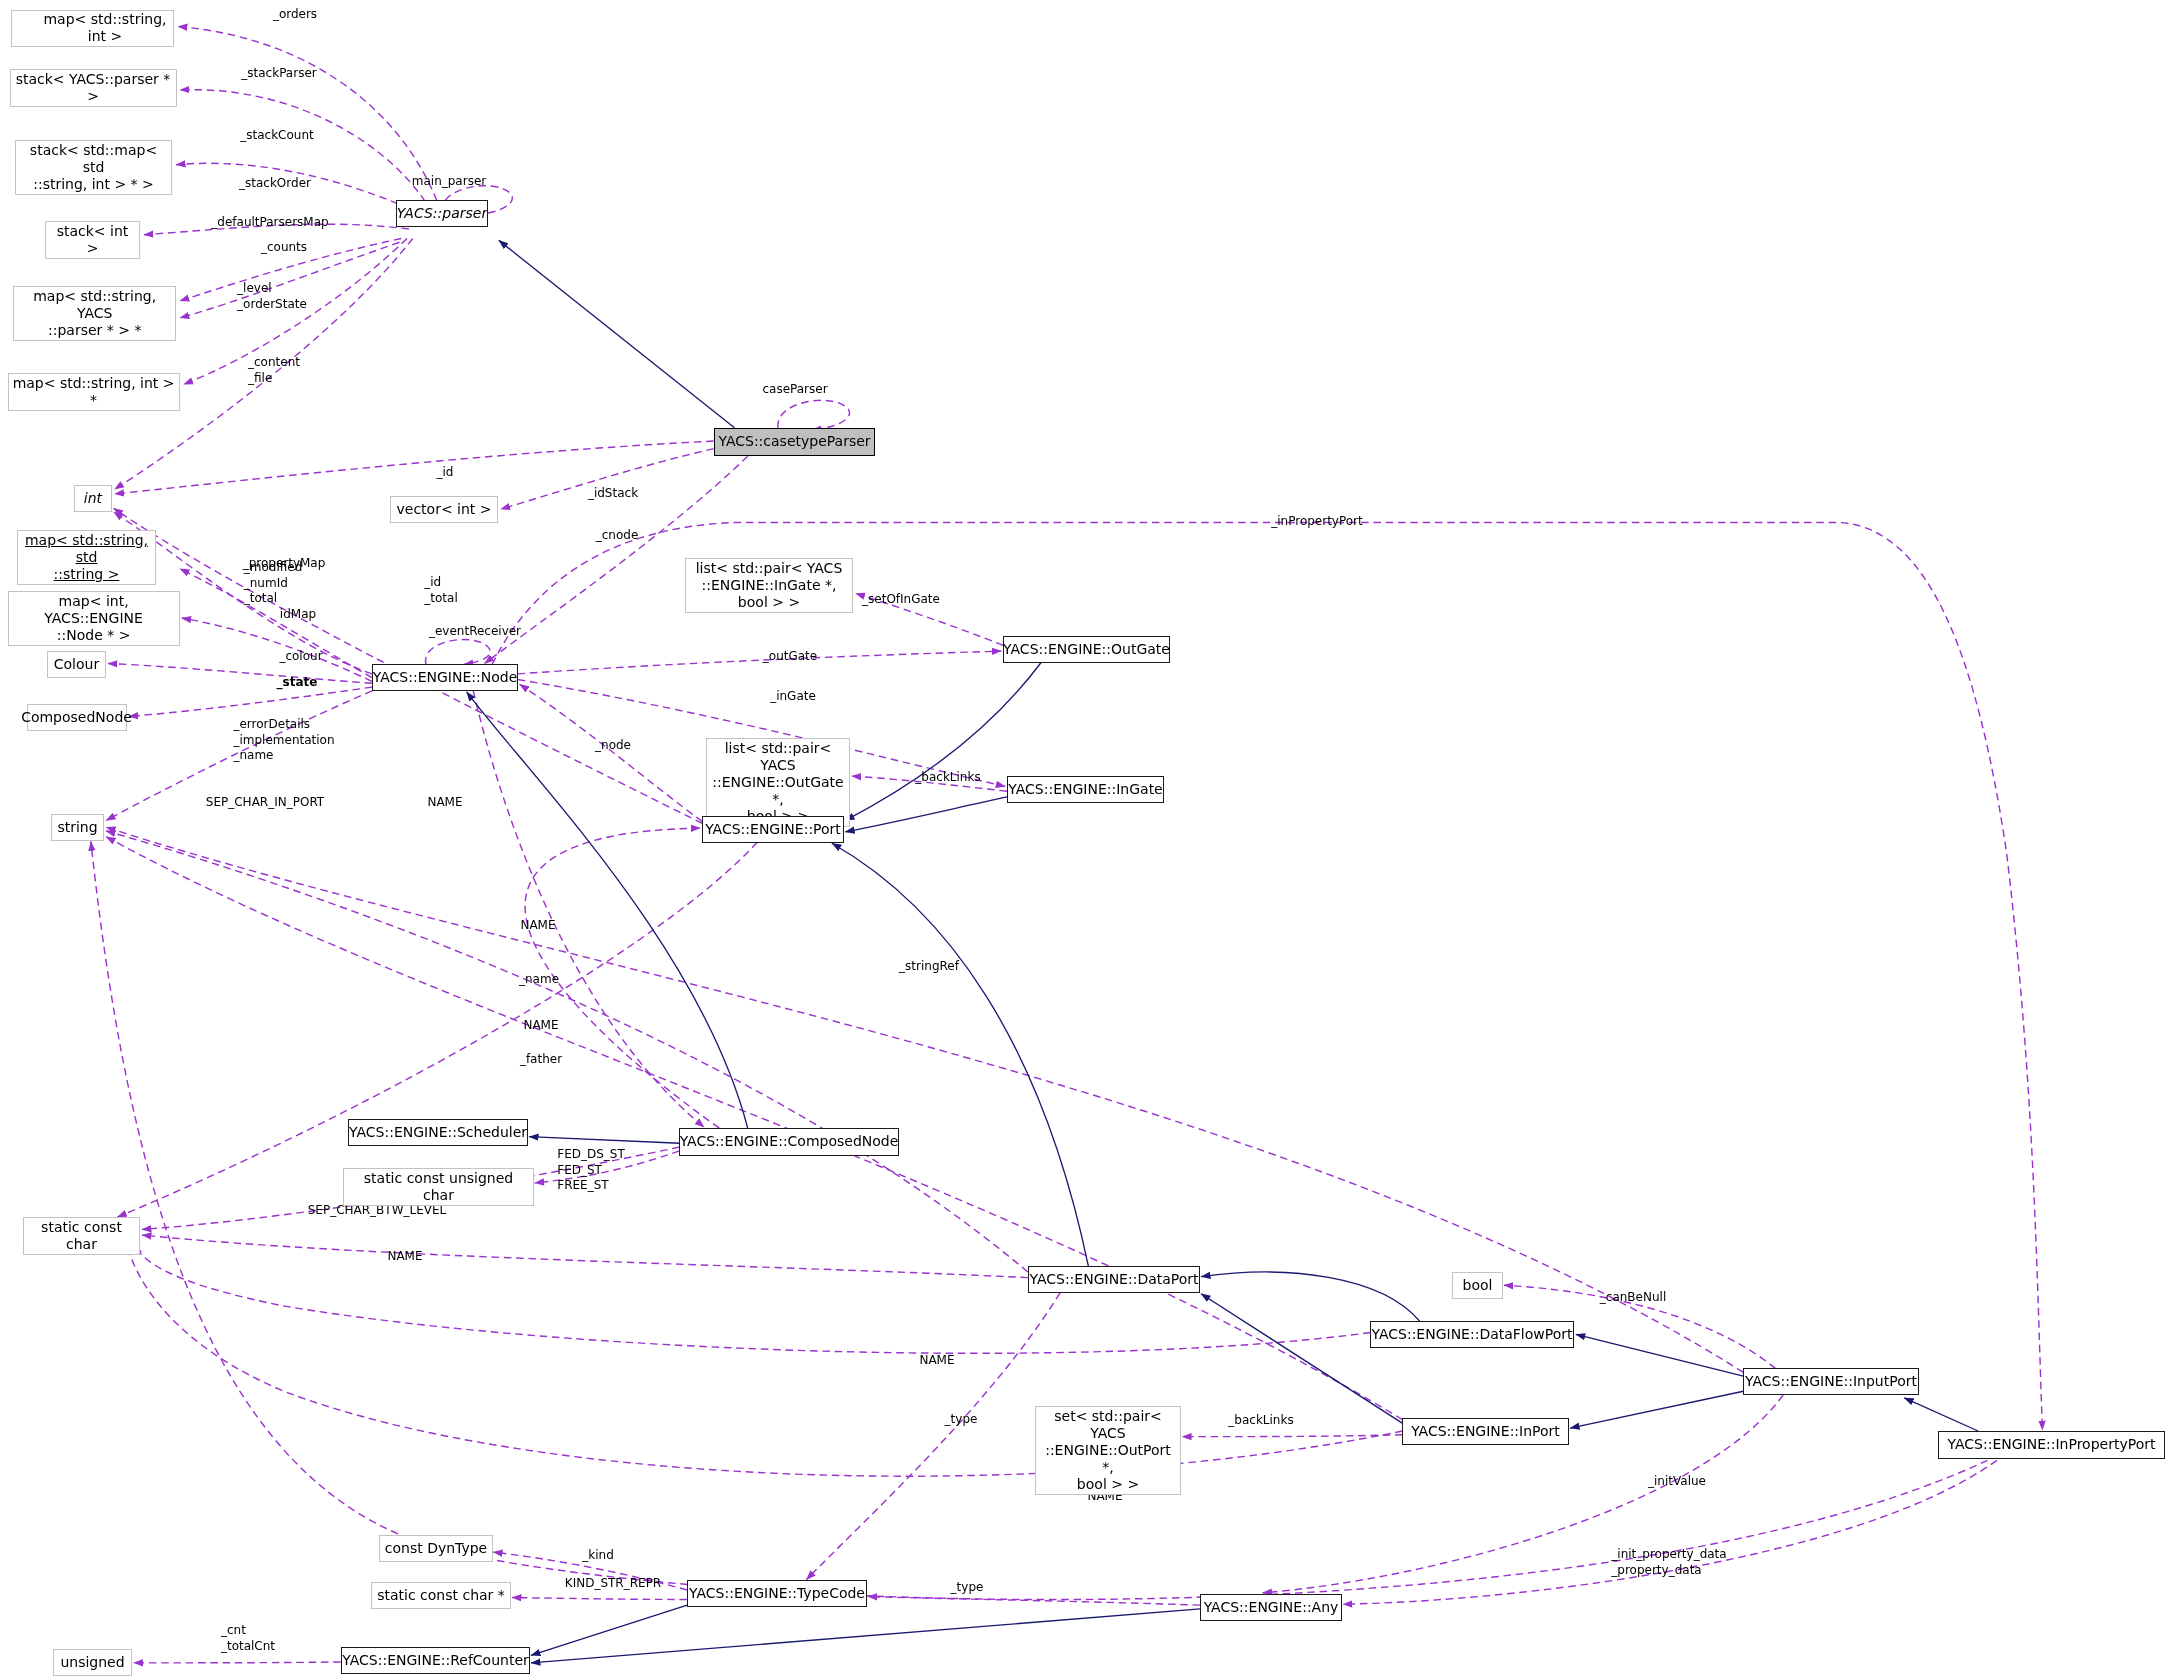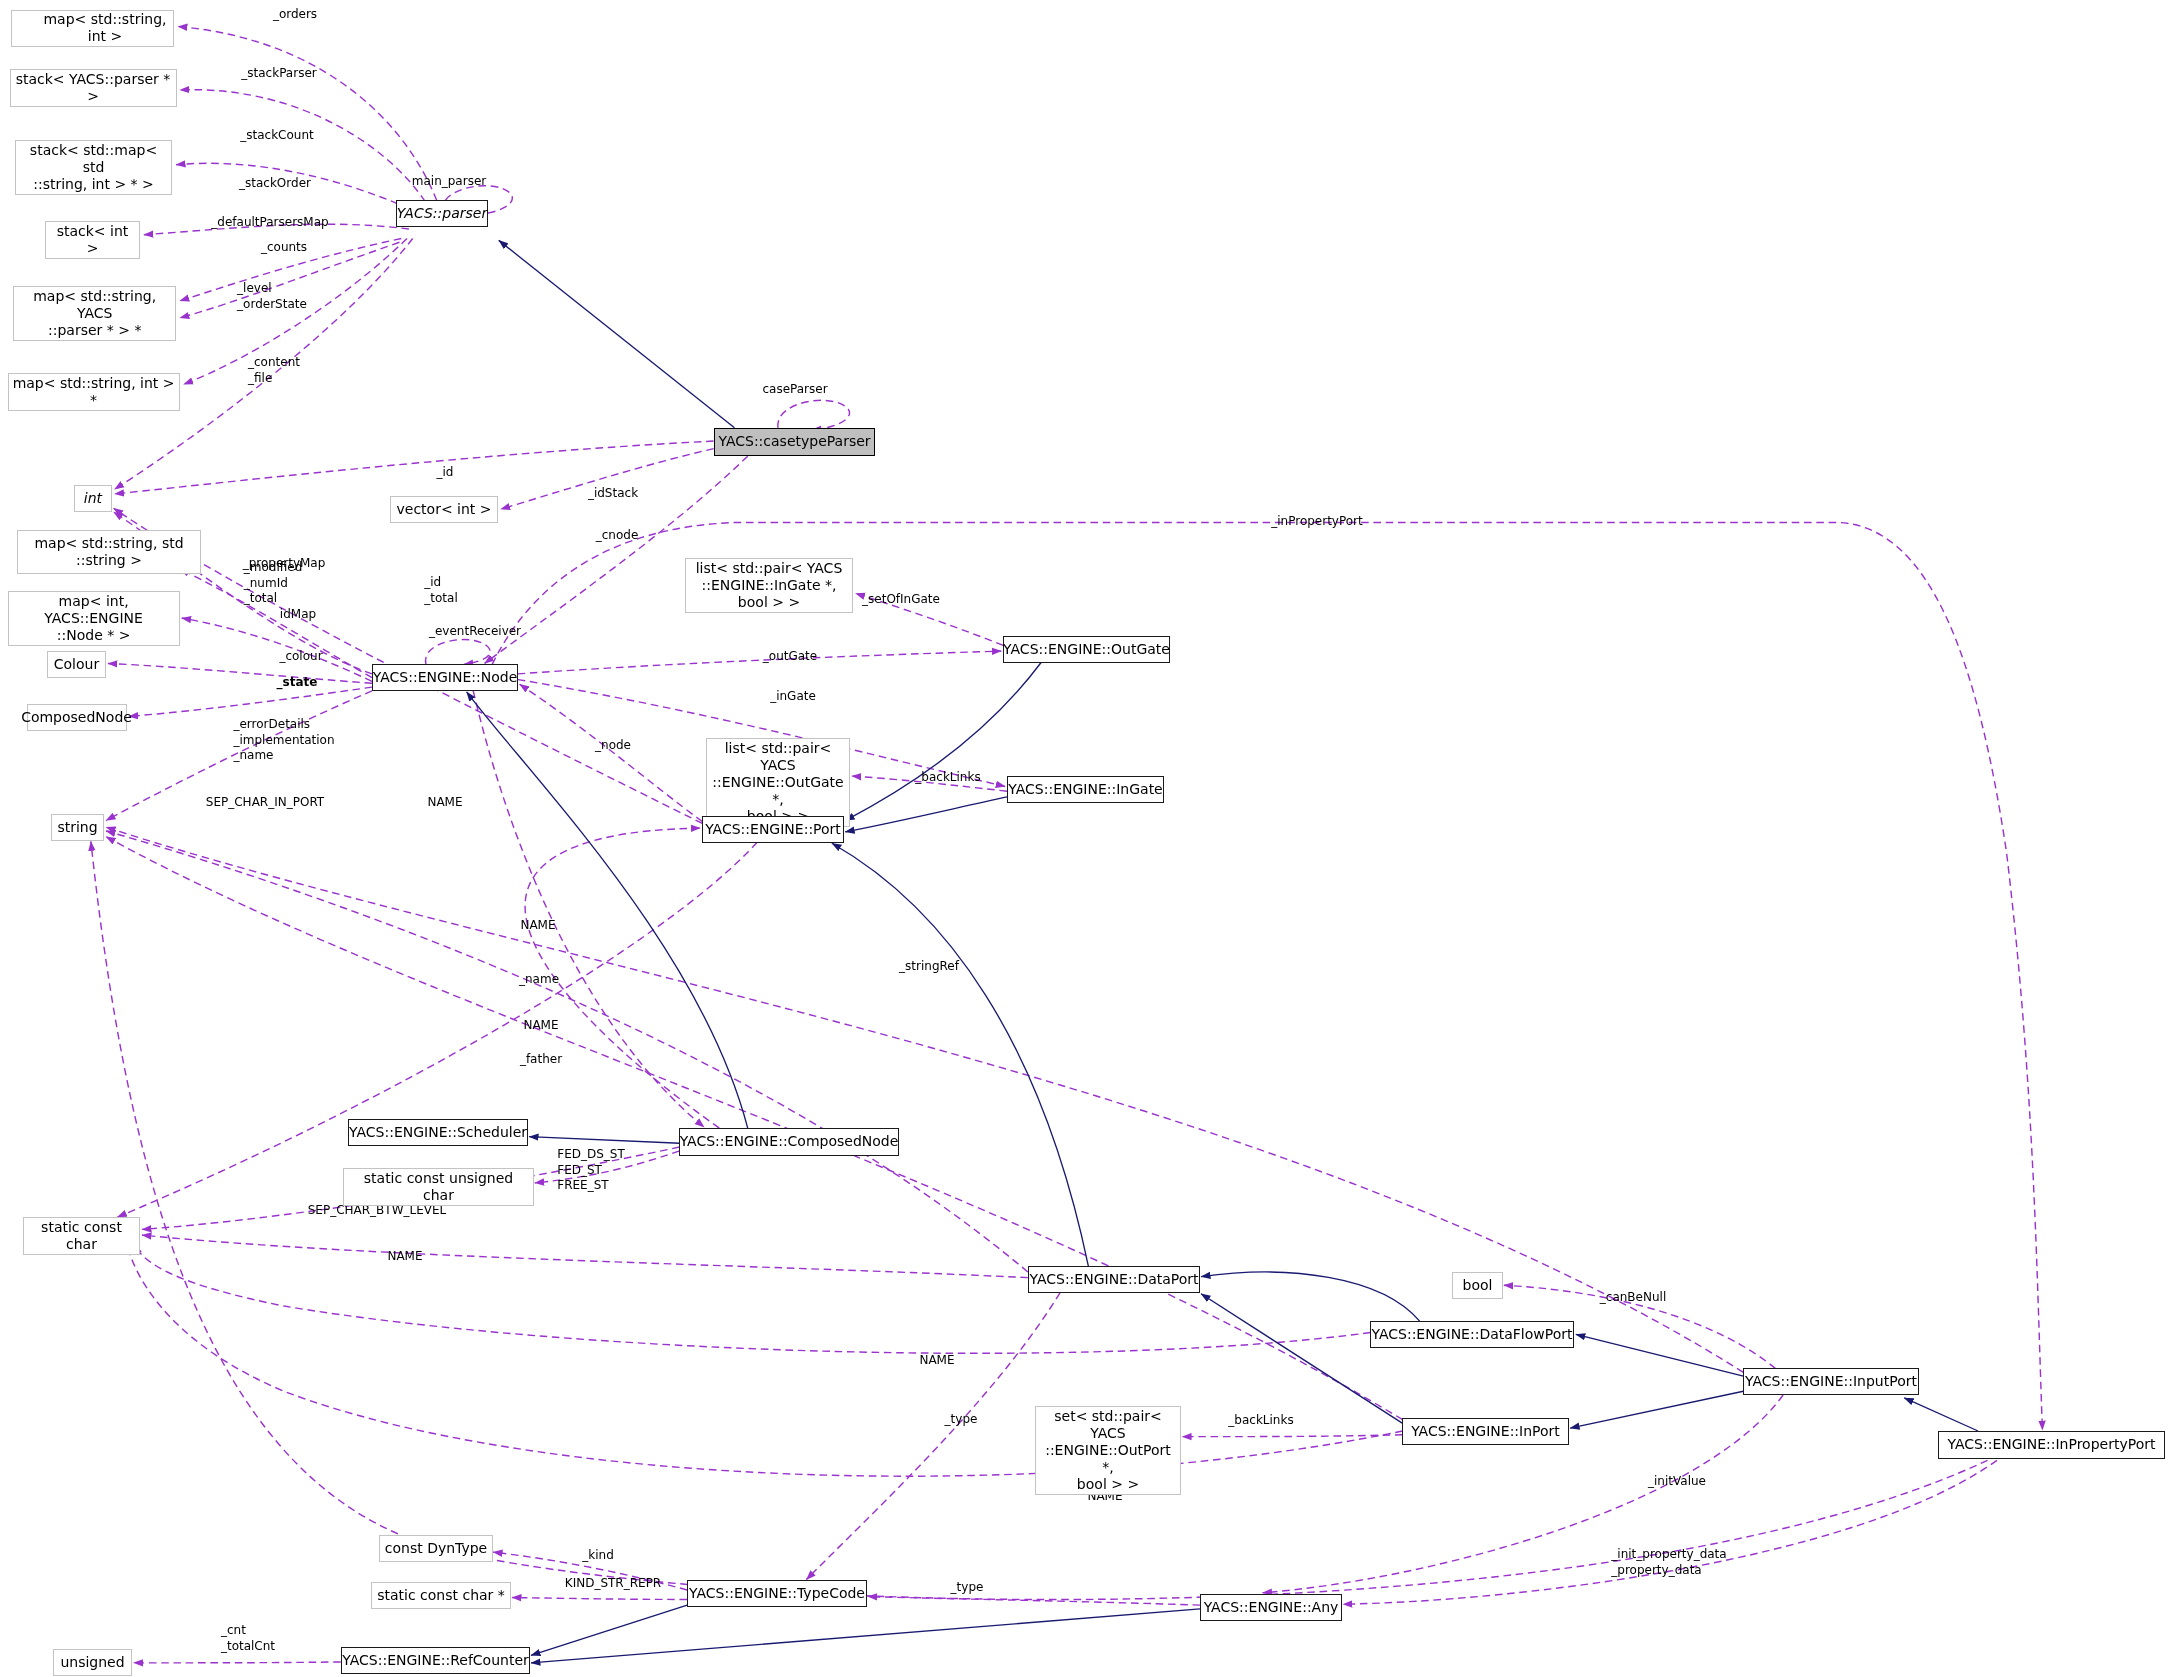--- a/index.html
+++ b/index.html
@@ -92,21 +92,21 @@
     </svg>
     <div class="gnode t" style="left: 11.4px; top: 9.5px; width: 163px; min-height: 26.5px; padding-left: 28px;">map&lt; std::string, int &gt;</div>
     <div class="gnode t" style="left: 9.5px; top: 69px; width: 167px; min-height: 26.5px;">stack&lt; YACS::parser * &gt;</div>
     <div class="gnode t" style="left: 15px; top: 140px; width: 157px; min-height: 44px;">stack&lt; std::map&lt; std
 ::string, int &gt; * &gt;</div>
     <div class="gnode t" style="left: 45px; top: 221px; width: 95px; min-height: 26.5px;">stack&lt; int &gt;</div>
     <div class="gnode t" style="left: 13.2px; top: 286px; width: 163px; min-height: 44px;">map&lt; std::string, YACS
 ::parser * &gt; *</div>
     <div class="gnode t" style="left: 7.6px; top: 373px; width: 172px; min-height: 26.5px;">map&lt; std::string, int &gt; *</div>
     <div class="gnode t" style="left: 74px; top: 485px; width: 38px; min-height: 26.5px; font-style: italic;">int</div>
-    <div class="gnode t" style="left: 17px; top: 530px; width: 184px; min-height: 44px;">map&lt; std::string, std
+    <div class="gnode t" style="left: 17px; top: 530px; width: 139px; min-height: 44px; text-decoration: underline;">map&lt; std::string, std
 ::string &gt;</div>
     <div class="gnode t" style="left: 7.6px; top: 591px; width: 172px; min-height: 44px;">map&lt; int, YACS::ENGINE
 ::Node * &gt;</div>
     <div class="gnode t" style="left: 47px; top: 651px; width: 59px; min-height: 26.5px;">Colour</div>
     <div class="gnode t" style="left: 26.5px; top: 704px; width: 100px; min-height: 26.5px;">ComposedNode</div>
     <div class="gnode t" style="left: 51px; top: 814px; width: 53px; min-height: 26.5px;">string</div>
     <div class="gnode t" style="left: 23px; top: 1217px; width: 117px; min-height: 26.5px;">static const char</div>
     <div class="gnode c" style="left: 396px; top: 200px; width: 92px; min-height: 26.5px; font-style: italic;">YACS::parser</div>
     <div class="gnode h" style="left: 714px; top: 428px; width: 161px; min-height: 28px;">YACS::casetypeParser</div>
     <div class="gnode t" style="left: 390px; top: 496px; width: 108px; min-height: 26.5px;">vector&lt; int &gt;</div>

